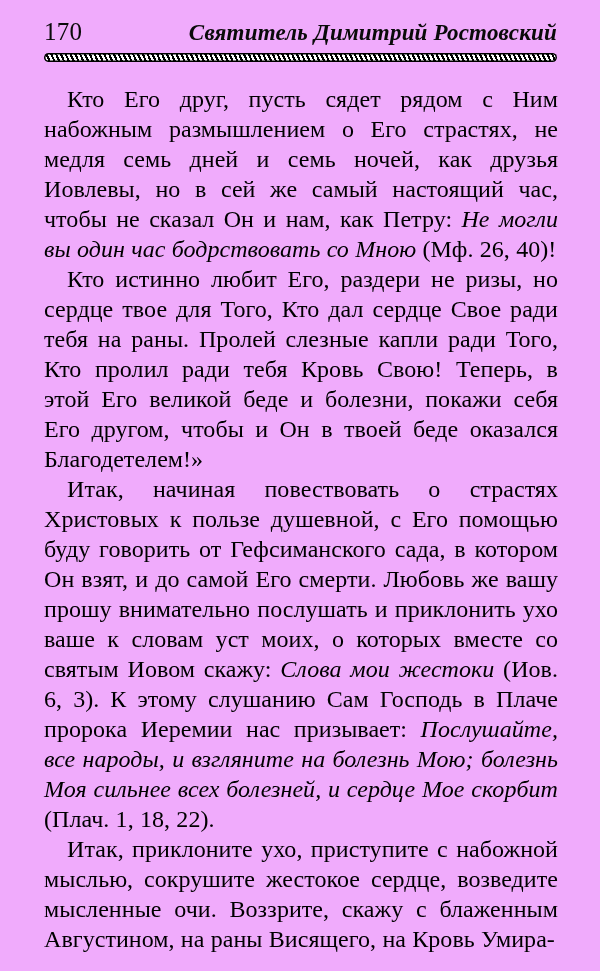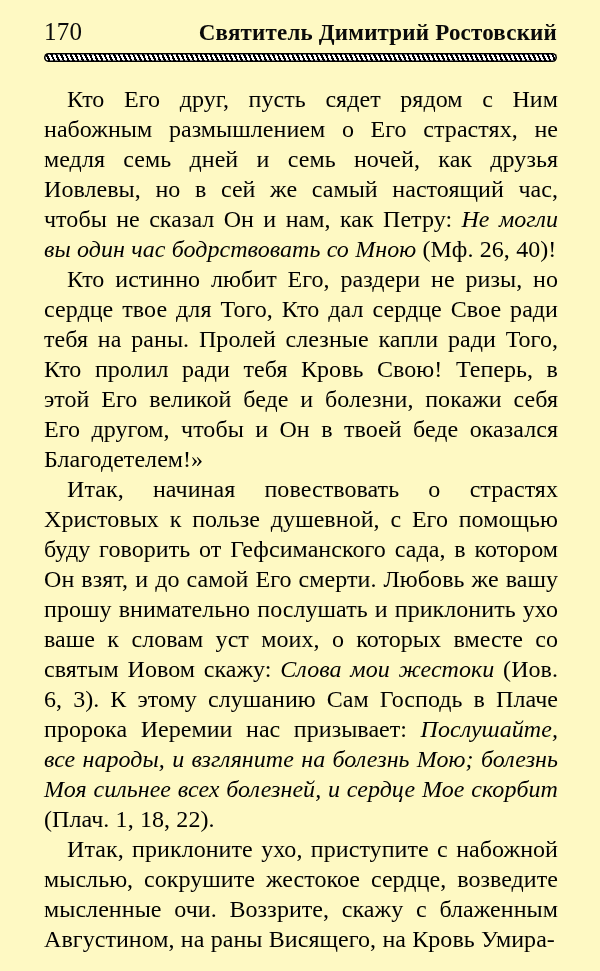--- a/index.html
+++ b/index.html
@@ -15,21 +15,21 @@
     overflow: hidden;
     font-family: "Liberation Serif", "DejaVu Serif", serif;
     color: #000000;
     -webkit-font-smoothing: antialiased;
   }
 
   .page {
     position: relative;
     width: 600px;
     height: 971px;
-    background: #fef9c3;
+    background: #f0abfc;
     box-sizing: border-box;
   }
 
   
   .running-head {
     position: absolute;
     left: 44px;
     top: 18px;
     width: 513px;
     height: 30px;
@@ -42,20 +42,21 @@
     font-family: "Liberation Serif", "DejaVu Serif", serif;
     font-size: 25px;
     line-height: 28px;
     letter-spacing: 0.3px;
     color: #0a0a0a;
     white-space: nowrap;
   }
 
   .head-title {
     font-family: "Liberation Serif", "DejaVu Serif", serif;
+    font-style: italic;
     font-weight: 700;
     font-size: 23px;
     line-height: 28px;
     letter-spacing: 0.2px;
     color: #0a0a0a;
     white-space: nowrap;
   }
 
   
   .rule-wrap {

